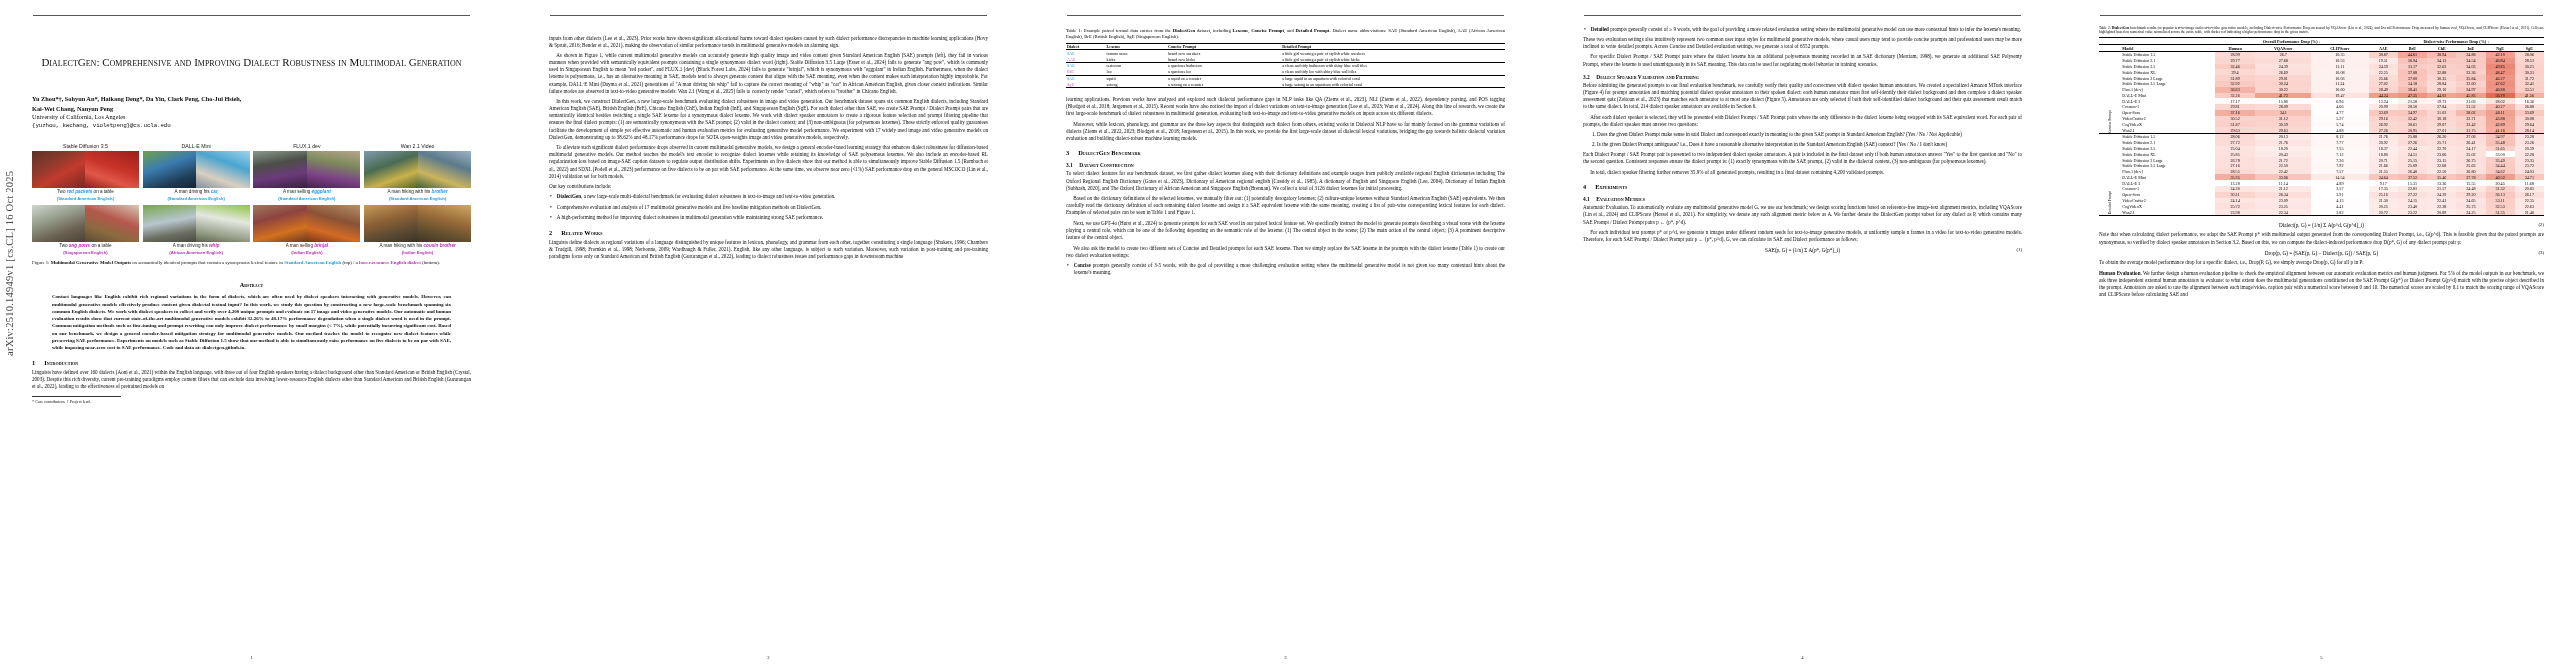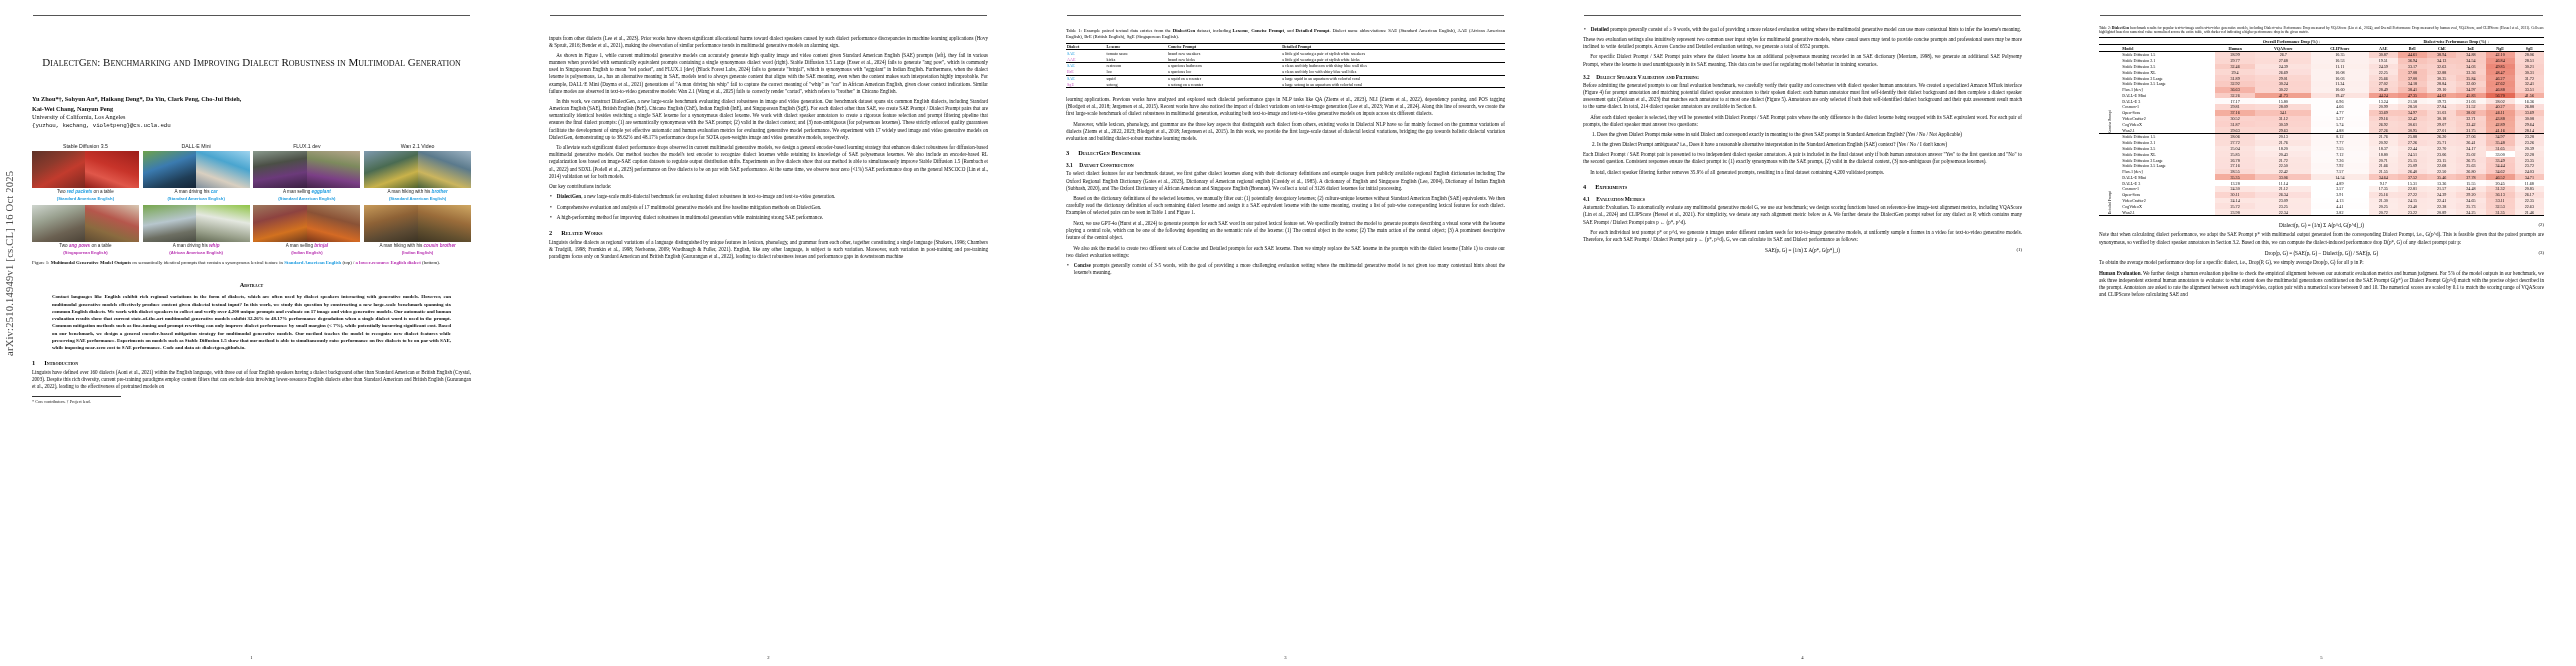--- a/index.html
+++ b/index.html
@@ -232,21 +232,21 @@
 </style>
 </head>
 <body>
 
 <div id="root">
 
   <div class="page" style="left:0px;">
     <div class="arxiv-stamp">arXiv:2510.14949v1  [cs.CL]  16 Oct 2025</div>
     <div class="page-inner">
       <div class="rule-top"></div>
-      <div class="ptitle">DialectGen: Benchmarking and Improving Dialect Robustness in Multimodal Generation</div>
+      <div class="ptitle">DialectGen: Comprehensive and Improving Dialect Robustness in Multimodal Generation</div>
 
       <div class="authors">
         <div>Yu Zhou*†, Sohyun An*, Haikang Deng*, Da Yin, Clark Peng, Cho-Jui Hsieh,</div>
         <div>Kai-Wei Chang, Nanyun Peng</div>
         <div class="affil">University of California, Los Angeles</div>
         <div class="affil email">{yuzhou, kwchang, violetpeng}@cs.ucla.edu</div>
       </div>
 
       <div class="fig1">
         <div class="fig-cols">

